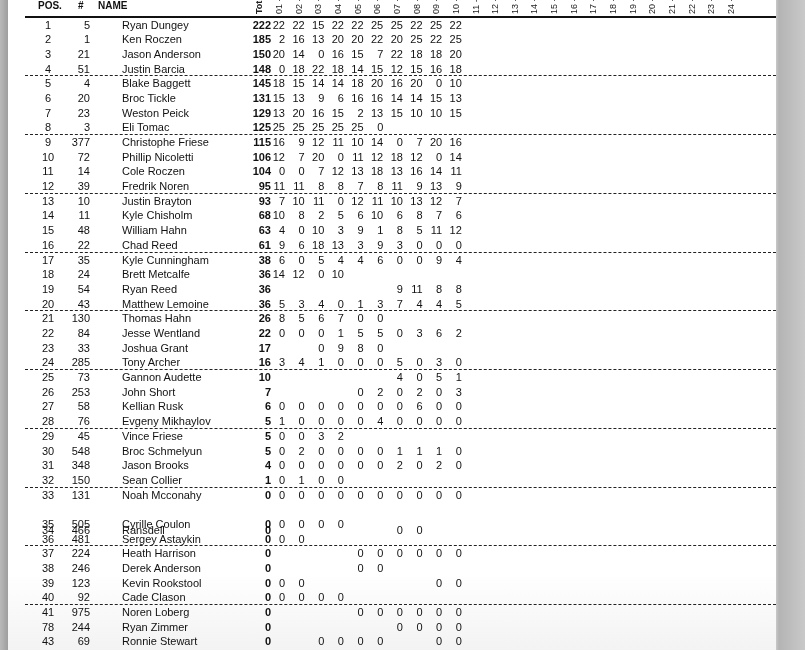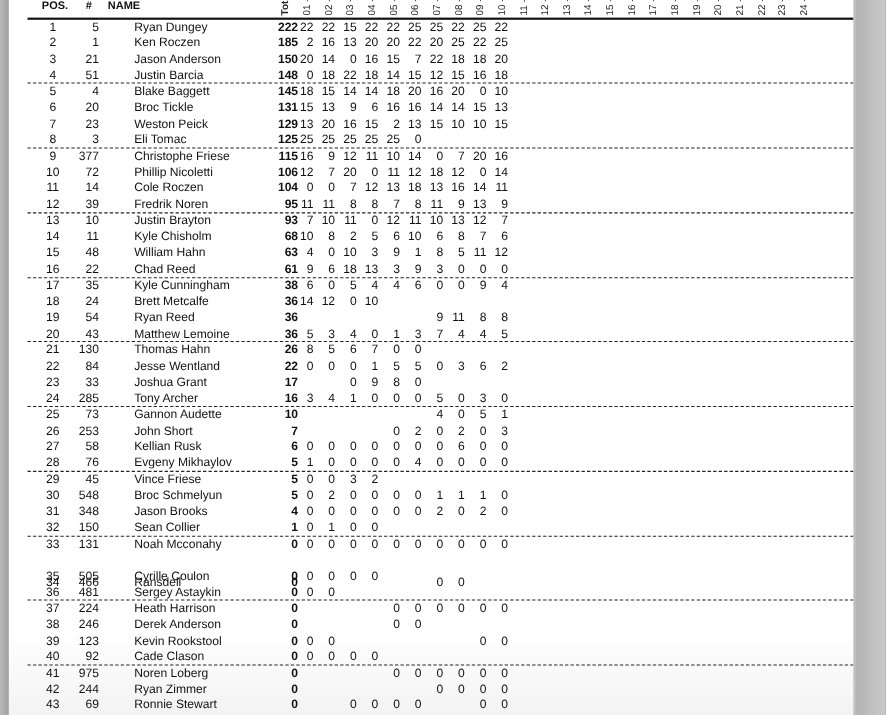--- a/index.html
+++ b/index.html
@@ -790,21 +790,21 @@
         <div class="cell c-race" style="left: 300.3px;"></div>
         <div class="cell c-race" style="left: 319.95px;"></div>
         <div class="cell c-race" style="left: 339.6px;">0</div>
         <div class="cell c-race" style="left: 359.25px;">0</div>
         <div class="cell c-race" style="left: 378.9px;">0</div>
         <div class="cell c-race" style="left: 398.55px;">0</div>
         <div class="cell c-race" style="left: 418.2px;">0</div>
         <div class="cell c-race" style="left: 437.85px;">0</div>
       </div>
       <div class="row" style="top: 619.79px;">
-        <div class="cell c-pos">42</div>
+        <div class="cell c-pos">78</div>
         <div class="cell c-num">244</div>
         <div class="cell c-name">Ryan Zimmer</div>
         <div class="cell c-tot">0</div>
         <div class="cell c-race" style="left: 261px;"></div>
         <div class="cell c-race" style="left: 280.65px;"></div>
         <div class="cell c-race" style="left: 300.3px;"></div>
         <div class="cell c-race" style="left: 319.95px;"></div>
         <div class="cell c-race" style="left: 339.6px;"></div>
         <div class="cell c-race" style="left: 359.25px;"></div>
         <div class="cell c-race" style="left: 378.9px;">0</div>

